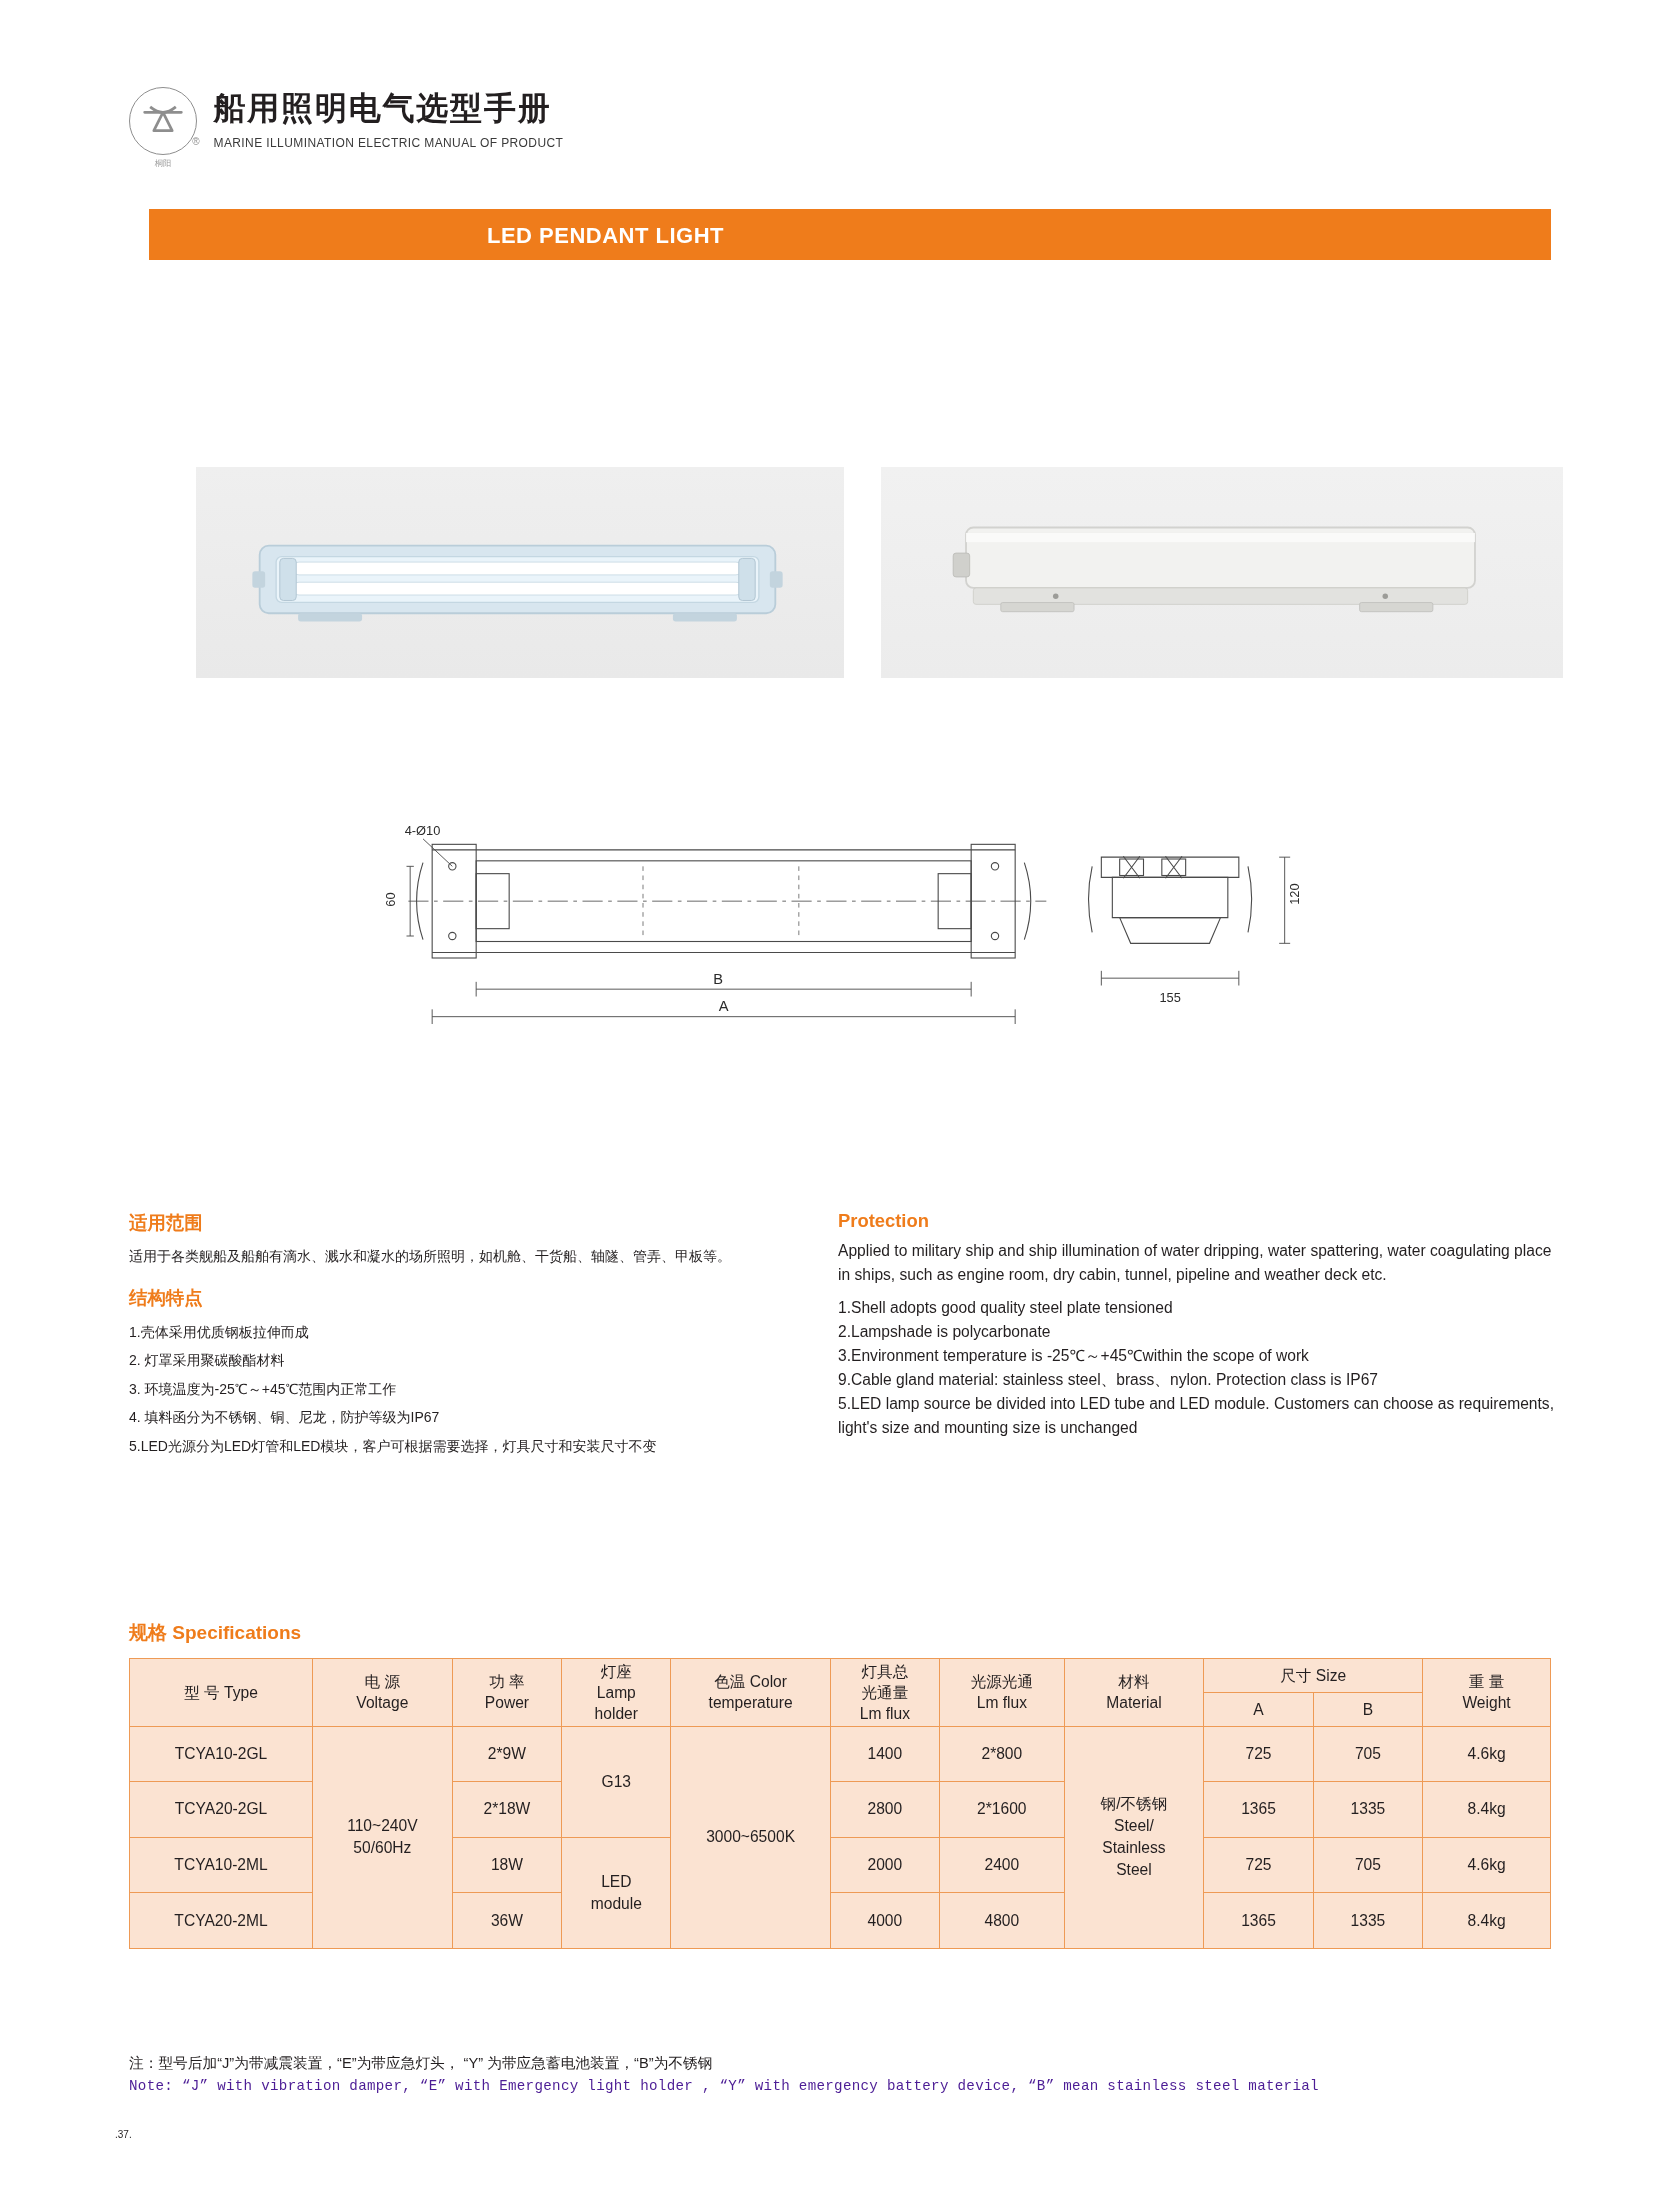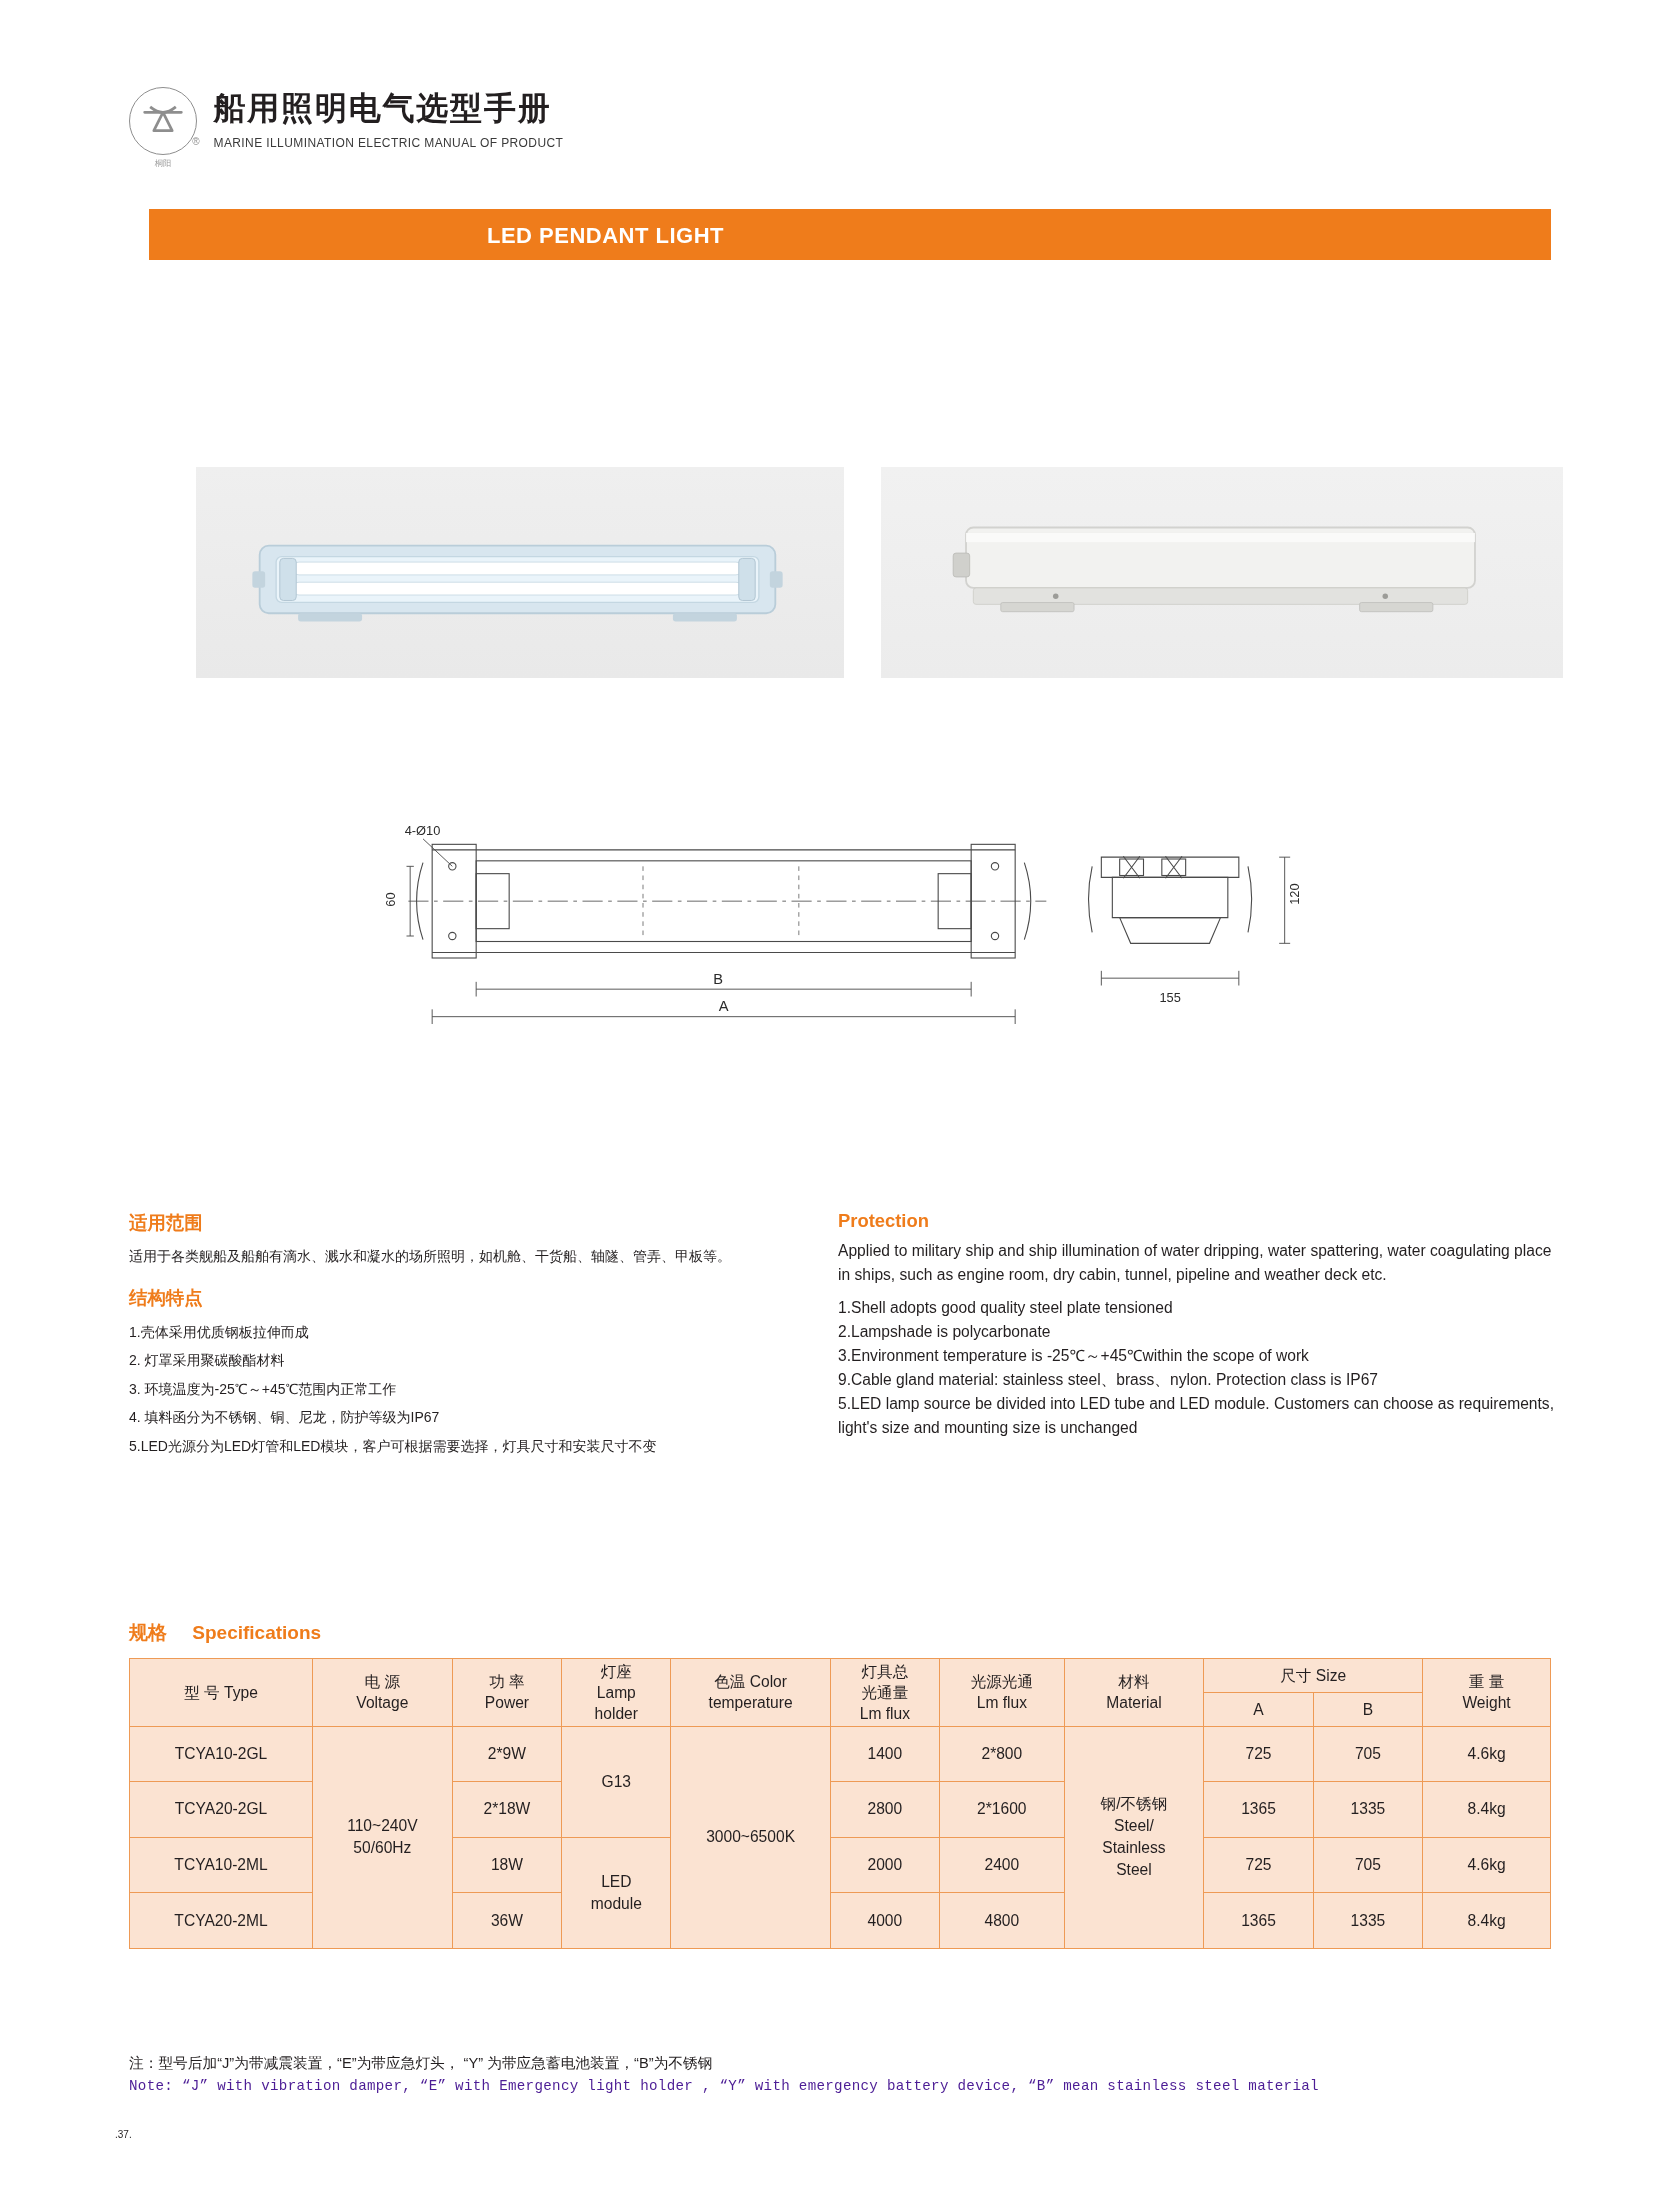--- a/index.html
+++ b/index.html
@@ -51,21 +51,21 @@
 
   .sec-head{color:#ef7c1b;font-weight:bold;font-size:18.4px;margin:0 0 7.3px 0;}
   .sec-head.en{font-size:18.4px;}
   .body-cn{font-size:14px;line-height:28.5px;color:#231f20;}
   .body-en{font-size:15.6px;line-height:24px;color:#231f20;}
   .gap{height:14.7px;}
   .li{margin:0;}
 
   
   .spec-head{position:absolute;left:129px;top:1620px;color:#ef7c1b;font-weight:bold;font-size:19px;}
-  .spec-head .en{margin-left:20px;}
+  .spec-head .en{}
 
   table.spec{position:absolute;left:129px;top:1658px;width:1422px;border-collapse:collapse;
              table-layout:fixed;background:#fbe3d2;}
   table.spec td, table.spec th{
     border:0.9px solid #ee9a55;
     text-align:center;vertical-align:middle;
     font-size:15.6px;color:#231f20;font-weight:normal;
     padding:1.8px 1.8px;
   }
   table.spec th{font-size:15.6px;line-height:21px;}

